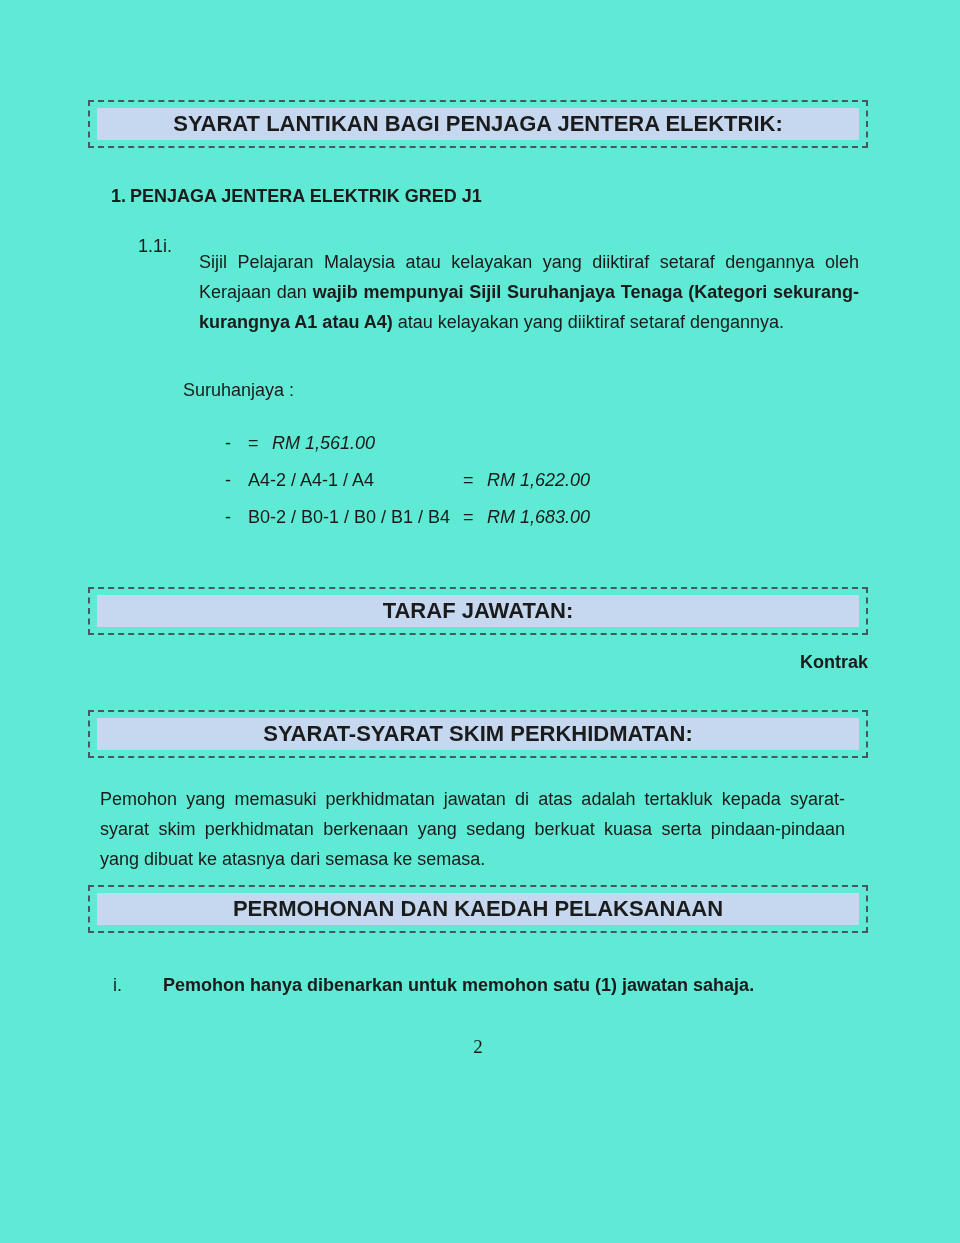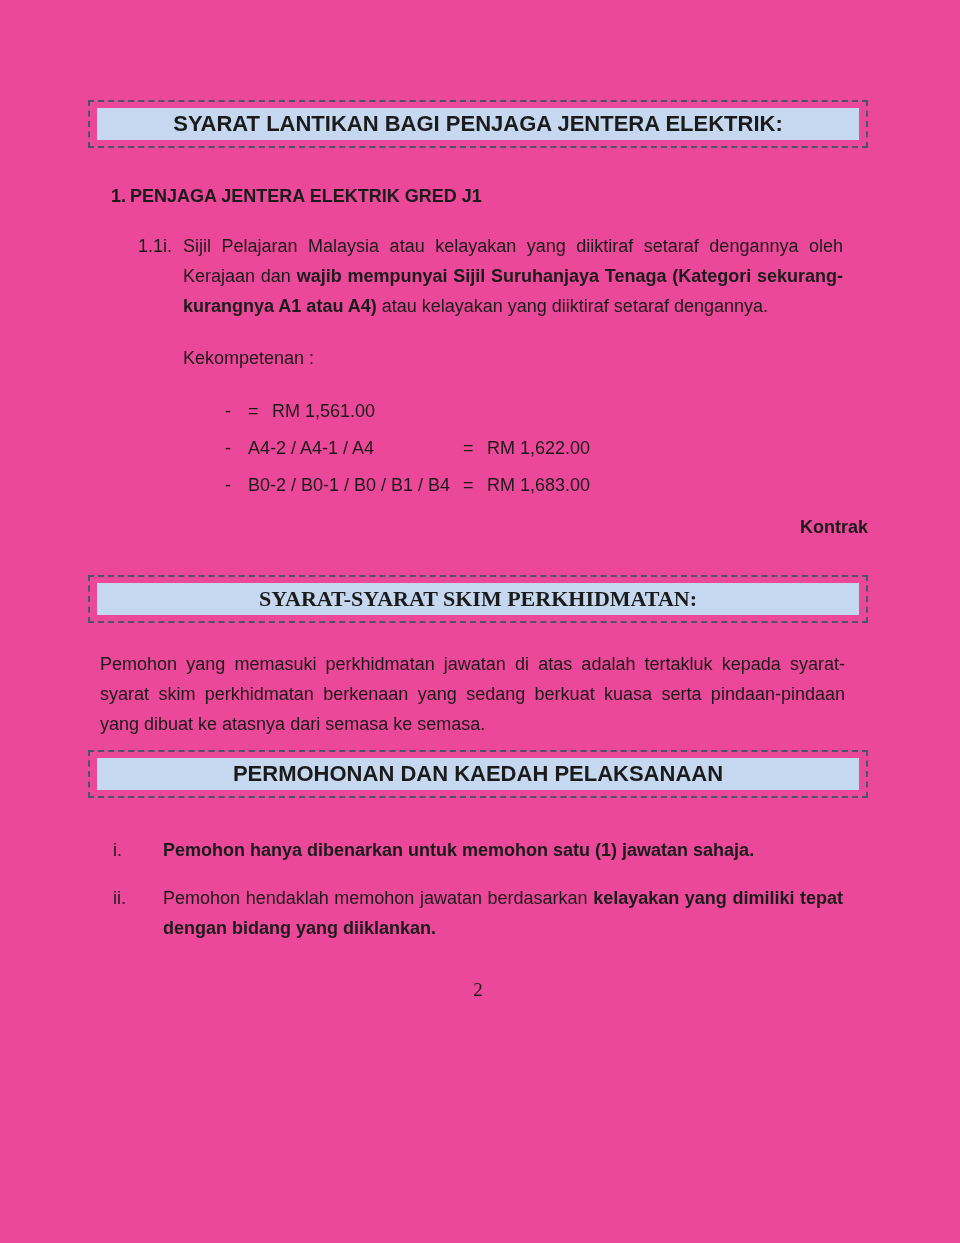--- a/index.html
+++ b/index.html
@@ -4,21 +4,21 @@
 <style>
   :root{
     --fill:#c5d8ef;
     --dash:#485669;
     --ink:#1b1b1b;
   }
   html,body{margin:0;padding:0;background:#ffffff;}
   .page{
     position:relative;
     width:960px;height:1243px;
-    background:#ec4899;
+    background:#5eead4;
     overflow:hidden;
     font-family:"Liberation Sans", sans-serif;
     color:var(--ink);
     font-size:18px;
   }
   
   .hbox{
     box-sizing:border-box;
     width:780px;
     margin-left:88px;
@@ -27,21 +27,21 @@
   }
   .hfill{
     background:var(--fill);
     text-align:center;
     font-weight:bold;
     font-size:22px;
     line-height:32px;
   }
   .box1{margin-top:100px;}
   .box-taraf{margin-top:55px;}
-  .box-skim{margin-top:37px;font-family:Liberation Serif, serif;}
+  .box-skim{margin-top:37px;}
   .box-permohonan{margin-top:11px;}
 
   
   .sec-heading{
     display:flex;
     margin:37px 0 0 111px;
     font-weight:bold;
     font-size:18px;
     line-height:22px;
   }
@@ -65,21 +65,21 @@
   
   .salary{margin:23px 0 0 225px;}
   .salary-row{
     display:flex;
     line-height:30px;
     margin-bottom:7px;
   }
   .salary-row .bul{width:23px;flex:none;}
   .salary-row .cat{width:215px;flex:none;}
   .salary-row .eq{width:24px;flex:none;}
-  .salary-row .amt{flex:none;}
+  .salary-row .amt{flex:none;font-style:italic;}
 
   .kontrak{
     width:780px;margin:16px 0 0 88px;
     text-align:right;
     font-weight:bold;
     line-height:22px;
   }
 
   .body-par{
     width:745px;
@@ -117,25 +117,25 @@
   </div>
 
   <div class="sec-heading">
     <span class="num">1.</span>
     <span>PENJAGA JENTERA ELEKTRIK GRED J1</span>
   </div>
 
   <div class="clause">
     <span class="cnum">1.1</span>
     <span class="croman">i.</span>
-    <p class="cbody" style="margin:0"><span>Sijil Pelajaran Malaysia atau kelayakan yang diiktiraf setaraf dengannya oleh Kerajaan dan </span><b>wajib mempunyai Sijil Suruhanjaya Tenaga (Kategori sekurang-kurangnya A1 atau A4)</b><span> atau kelayakan yang diiktiraf setaraf dengannya.</span></p>
+    <p class="cbody" style="margin:16px"><span>Sijil Pelajaran Malaysia atau kelayakan yang diiktiraf setaraf dengannya oleh Kerajaan dan </span><b>wajib mempunyai Sijil Suruhanjaya Tenaga (Kategori sekurang-kurangnya A1 atau A4)</b><span> atau kelayakan yang diiktiraf setaraf dengannya.</span></p>
   </div>
 
   <div class="gaji">
-    <div>Kekompetenan :</div>
+    <div>Suruhanjaya :</div>
   </div>
 
   <div class="salary">
     <div class="salary-row">
       <span class="bul">-</span>
       <span class="eq">=</span>
       <span class="amt">RM 1,561.00</span>
     </div>
     <div class="salary-row">
       <span class="bul">-</span>
@@ -144,36 +144,35 @@
       <span class="amt">RM 1,622.00</span>
     </div>
     <div class="salary-row">
       <span class="bul">-</span>
       <span class="cat">B0-2 / B0-1 / B0 / B1 / B4</span>
       <span class="eq">=</span>
       <span class="amt">RM 1,683.00</span>
     </div>
   </div>
 
+  <div class="hbox box-taraf">
+    <div class="hfill">TARAF JAWATAN:</div>
+  </div>
   <div class="kontrak">Kontrak</div>
 
   <div class="hbox box-skim">
     <div class="hfill">SYARAT-SYARAT SKIM PERKHIDMATAN:</div>
   </div>
   <p class="body-par">Pemohon yang memasuki perkhidmatan jawatan di atas adalah tertakluk kepada syarat-syarat skim perkhidmatan berkenaan yang sedang berkuat kuasa serta pindaan-pindaan yang dibuat ke atasnya dari semasa ke semasa.</p>
 
   <div class="hbox box-permohonan">
     <div class="hfill">PERMOHONAN DAN KAEDAH PELAKSANAAN</div>
   </div>
 
   <div class="roman-item item-i">
     <span class="roman">i.</span>
     <p class="itext" style="margin:0"><b>Pemohon hanya dibenarkan untuk memohon satu (1) jawatan sahaja.</b></p>
   </div>
 
-  <div class="roman-item item-ii">
-    <span class="roman">ii.</span>
-    <p class="itext" style="margin:0"><span>Pemohon hendaklah memohon jawatan berdasarkan </span><b>kelayakan yang dimiliki tepat dengan bidang yang diiklankan.</b></p>
-  </div>
 
   <div class="page-number">2</div>
 
 </div>
 
 </body></html>

